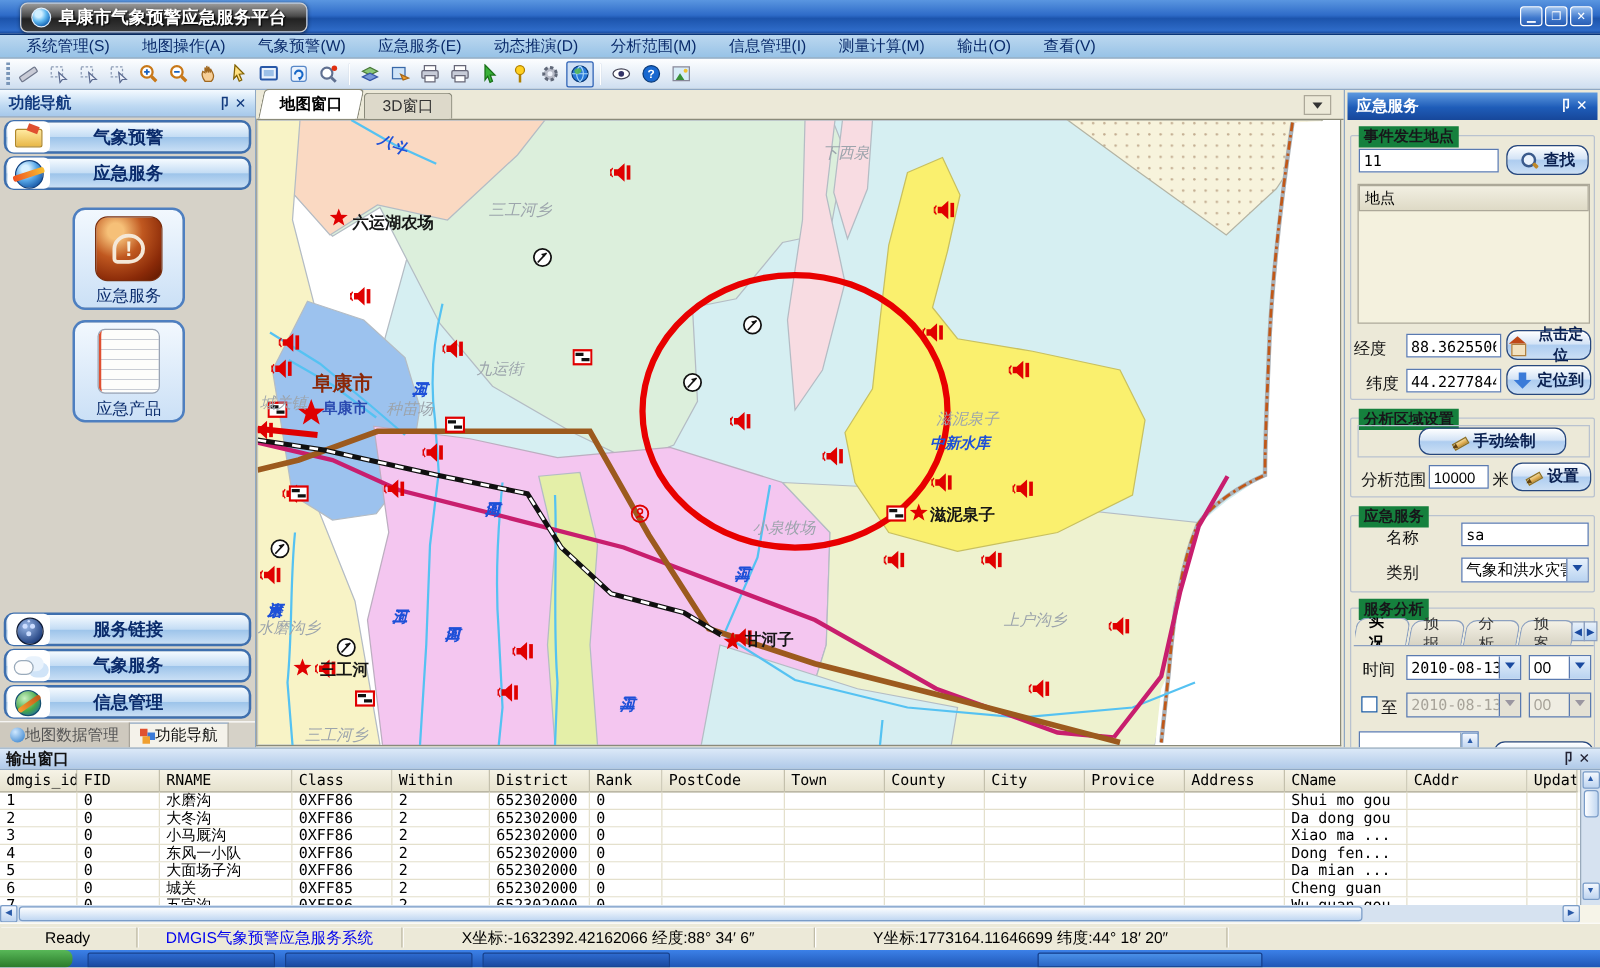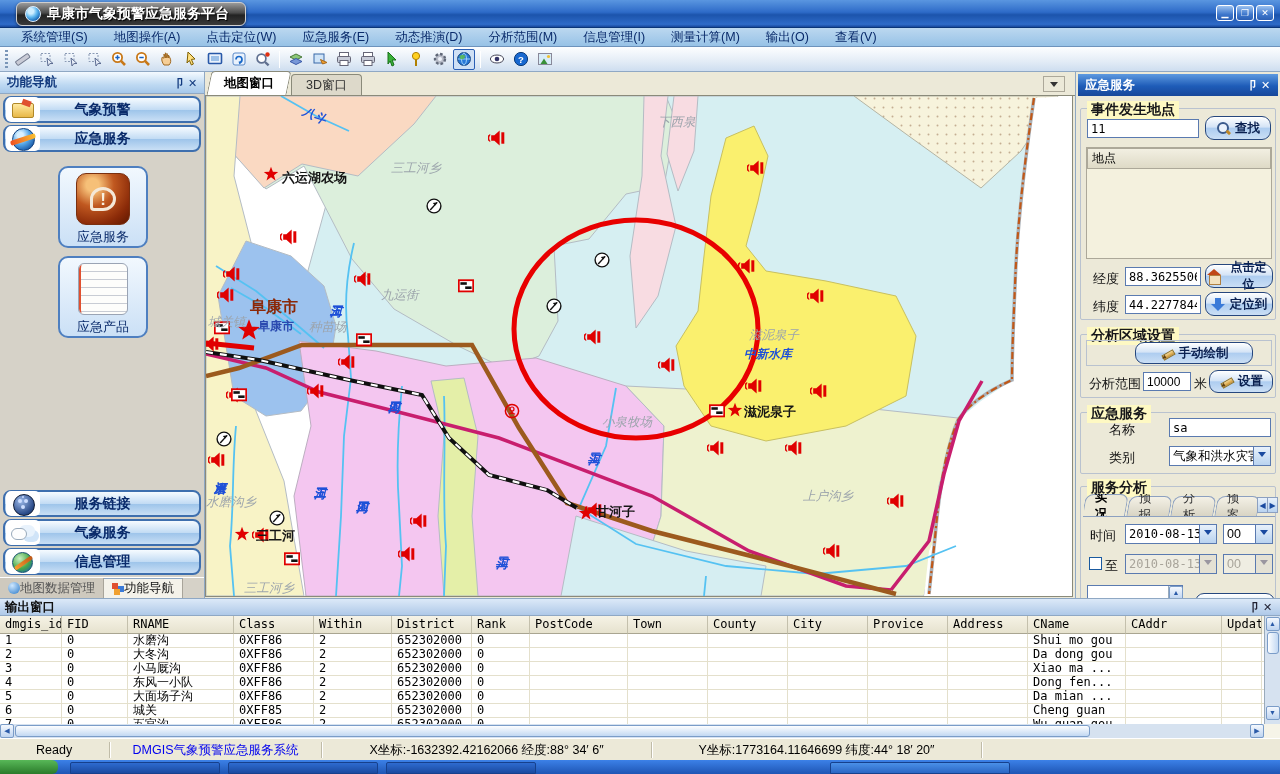--- a/index.html
+++ b/index.html
@@ -88,21 +88,21 @@
   .mapbody { position:relative; width:868px; height:501px; border:1px solid #8A8A7A; border-top:none; background:#fff; overflow:hidden; }
 
   
   .rpanel { position:absolute; left:1075px; top:0; width:205px; height:526px; background:#ECE9D8;
     border-left:1px solid #8FA8C4; overflow:hidden; }
   .panel-hdr-blue { height:22px; margin:2px 2px 0 2px; background:linear-gradient(#5E9AE0,#1E5CB8 55%,#17479A);
     display:flex; align-items:center; padding:0 5px 0 7px; }
   .panel-hdr-blue .t { font-weight:bold; color:#fff; flex:1; font-size:12.5px; }
   .panel-hdr-blue .hdr-ico { color:#fff; }
   .grpbox { position:absolute; left:4px; width:196px; border:1px solid #B9C2CF; border-radius:2px; }
-  .grpbox > .gt { position:absolute; top:-8px; left:6px; background:#fef9c3; padding:0 4px; font-weight:bold; color:#17171A; font-size:14px; }
+  .grpbox > .gt { position:absolute; top:-8px; left:6px; background:#15803d; padding:0 4px; font-weight:bold; color:#17171A; font-size:12px; }
   .xp-input { border:1px solid #5A7AB0; background:#fff; font-size:12px; padding:1px 3px; height:19px;
     font-family:"DejaVu Sans Mono",monospace; overflow:hidden; white-space:nowrap; }
   .xp-btn { border:1px solid #26477E; border-radius:9px;
     background:linear-gradient(#FEFFFF,#D5E4F6 45%,#AECDF0 52%,#CBDFF5);
     color:#0A2050; font-weight:bold; font-size:12.5px; display:inline-flex; align-items:center; justify-content:center; gap:4px;
     box-shadow:inset 0 1px 0 #fff; }
   .listhdr { background:linear-gradient(#F2EFE2,#DEDAC6); border:1px solid #ACA899; border-bottom:1px solid #ACA899;
     font-family:"DejaVu Sans Mono",monospace; padding:1px 4px; font-size:12px; }
   .flab { font-size:13px; color:#111; }
   .combo { border:1px solid #5A7AB0; background:#fff; height:20px; display:flex; align-items:center; position:relative; overflow:hidden; }
@@ -315,21 +315,21 @@
   <div class="winbtns">
       <div class="winbtn">▁</div>
       <div class="winbtn">❐</div>
       <div class="winbtn">✕</div>
     </div>
 </div>
 
 <div class="menubar">
     <span class="menu-item">系统管理(S)</span>
     <span class="menu-item">地图操作(A)</span>
-    <span class="menu-item">点击定位(W)</span>
+    <span class="menu-item">气象预警(W)</span>
     <span class="menu-item">应急服务(E)</span>
     <span class="menu-item">动态推演(D)</span>
     <span class="menu-item">分析范围(M)</span>
     <span class="menu-item">信息管理(I)</span>
     <span class="menu-item">测量计算(M)</span>
     <span class="menu-item">输出(O)</span>
     <span class="menu-item">查看(V)</span>
   </div>
 
 <div class="toolbar">
@@ -661,21 +661,21 @@
     <div class="grpbox" style="top:36px; height:212px">
       <span class="gt">事件发生地点</span>
       <input class="xp-input" style="position: absolute; left: 6px; top: 10px; width: 112px;" value="11">
       <button class="xp-btn" style="position:absolute;left:124px;top:7px;width:66px;height:24px">
         <span class="mi mi-mag"></span>
         <span>查找</span>
       </button>
       <div style="position:absolute;left:5px;top:38px;width:186px;height:112px;border:1px solid #ACA899;background:#F4F1DE">
         <div class="listhdr">地点</div>
       </div>
-      <span class="flab" style="position:absolute;left:12px;top:161px">经度</span>
+      <span class="flab" style="position:absolute;left:2px;top:161px">经度</span>
       <input class="xp-input" style="position: absolute; left: 44px; top: 158px; width: 76px;" value="88.36255063">
       <button class="xp-btn" style="position:absolute;left:124px;top:155px;width:68px;height:24px;font-size:12px">
         <span class="mi mi-house"></span>
         <span>点击定位</span>
       </button>
       <span class="flab" style="position:absolute;left:12px;top:189px">纬度</span>
       <input class="xp-input" style="position: absolute; left: 44px; top: 186px; width: 76px;" value="44.22778446">
       <button class="xp-btn" style="position:absolute;left:124px;top:183px;width:68px;height:24px">
         <span class="mi mi-down"></span>
         <span>定位到</span>

